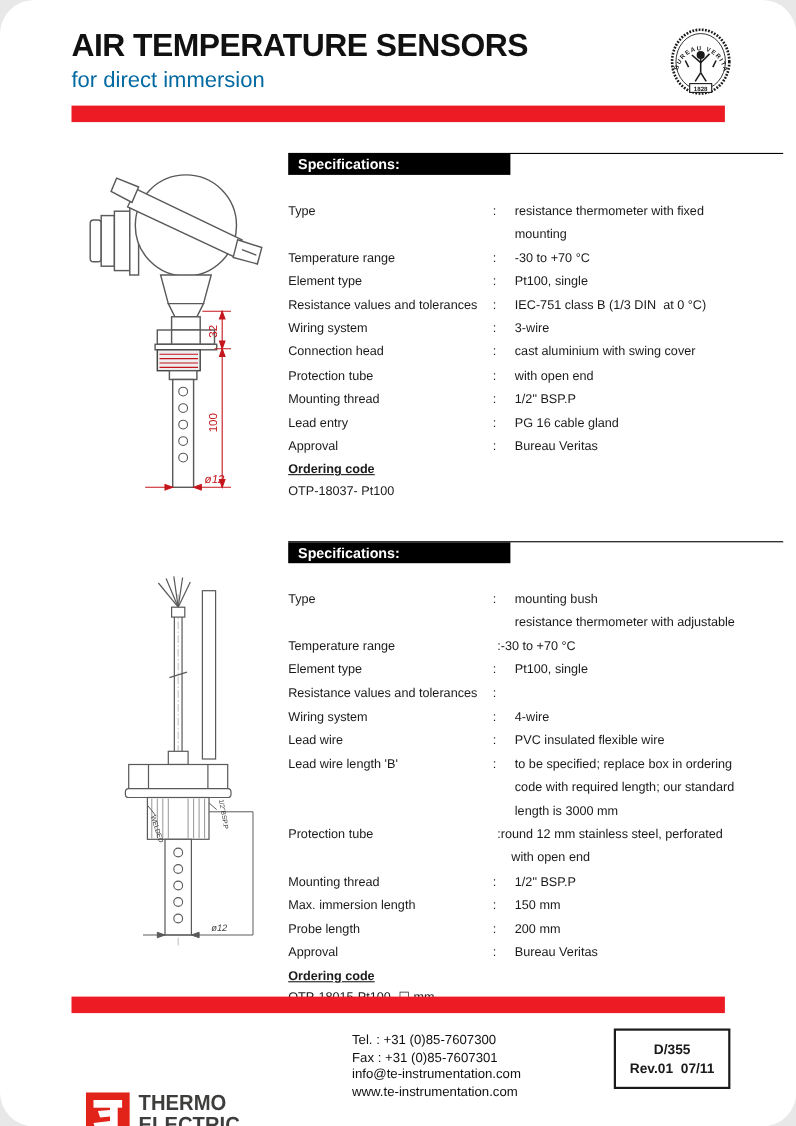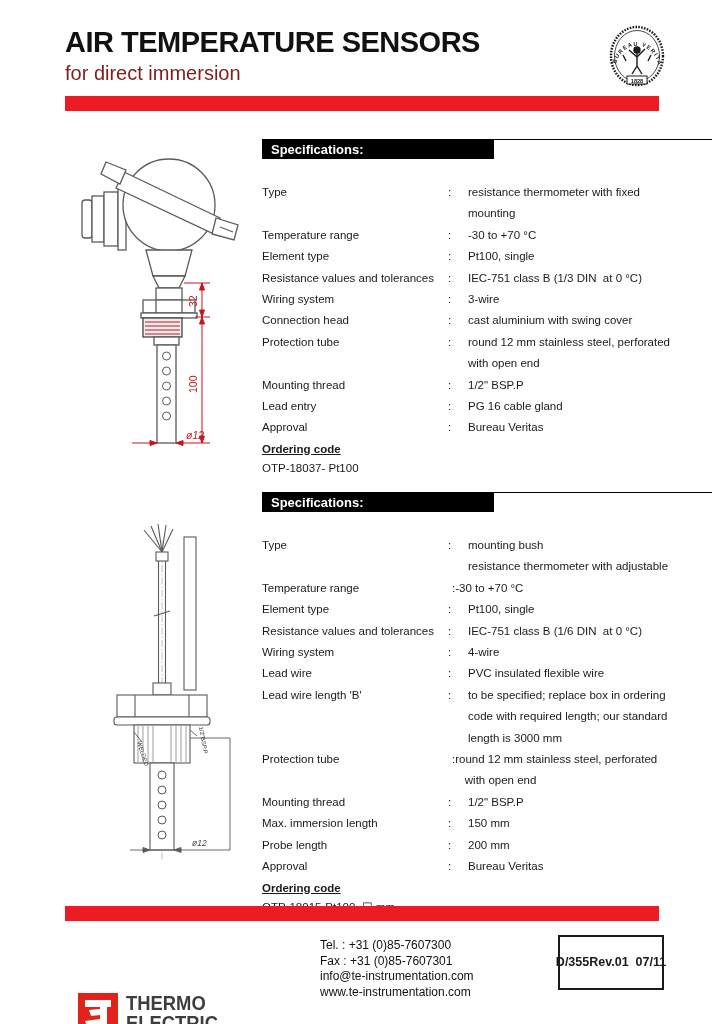--- a/index.html
+++ b/index.html
@@ -1,32 +1,32 @@
 <!DOCTYPE html>
 <html><head>
 <meta charset="utf-8">
 <style>
   html,body{margin:0;padding:0;background:#e8e8e8;}
   .page{position:relative;width:724px;height:1024px;background:#ffffff;margin:0 auto;
-        font-family:"Liberation Sans",sans-serif;color:#1a1a1a;overflow:hidden;}
+        font-family:"Liberation Sans",sans-serif;color:#1a1a1a;overflow:hidden;border-radius:31px;}
 
   
   .hdr{position:absolute;left:65px;top:26px;width:540px;}
   .hdr h1{margin:0;font-size:29px;font-weight:bold;letter-spacing:-0.5px;color:#111;}
-  .hdr .sub{font-size:20px;margin-top:3px;color:#7f1d1d;}
+  .hdr .sub{font-size:20px;margin-top:3px;color:#0369a1;}
   .seal{position:absolute;left:608px;top:24px;}
 
   .redbar{position:absolute;left:65px;width:594px;height:15px;background:#ED1C24;}
   .redbar.top{top:96px;} .redbar.bottom{top:906px;}
 
   
   .spec{position:absolute;left:262px;width:450px;}
   .spec.s1{top:139px;} .spec.s2{top:492px;}
   .specbar{position:relative;height:19px;border-top:1px solid #000;}
-  .specbar .blk{position:absolute;left:0;top:0;width:232px;height:19px;background:#000;color:#fff;
+  .specbar .blk{position:absolute;left:0;top:0;width:202px;height:19px;background:#000;color:#fff;
                 font-weight:bold;font-size:13px;line-height:19px;padding-left:9px;box-sizing:border-box;}
   .rows{margin-top:23px;}
   .row{display:flex;font-size:11.5px;line-height:21.4px;}
   .lab{width:186px;flex-shrink:0;}
   .col{width:20px;flex-shrink:0;}
   .val{white-space:pre;}
   .val.attached{margin-left:-16px;}
   .vline{display:block;}
   .ordlab{font-size:11.5px;font-weight:bold;text-decoration:underline;line-height:21.4px;}
   .ordcode{font-size:11.5px;line-height:17px;white-space:pre;}
@@ -37,21 +37,21 @@
   svg text{font-family:"Liberation Sans",sans-serif;}
 
   
   .flogo{position:absolute;left:78px;top:993px;}
   .flogo .toprow{display:flex;align-items:flex-start;}
   .brand{margin-left:8px;font-weight:bold;font-size:20px;line-height:20px;color:#3d3d3c;
          transform:scaleX(.92);transform-origin:left top;}
   .instr{margin-top:21px;font-size:9.5px;letter-spacing:4.6px;color:#b3b2b1;text-align:right;}
   .contact{position:absolute;left:320px;top:938px;font-size:12px;line-height:15.5px;color:#111;}
   .docbox{position:absolute;left:558px;top:935px;width:102px;height:51px;border:2px solid #1a1a1a;
-          display:flex;align-items:center;justify-content:center;
+          display:flex;flex-direction:column;align-items:center;justify-content:center;
           font-weight:bold;font-size:12.5px;line-height:17px;white-space:pre;}
 </style>
 </head>
 <body>
 
 <div class="page">
 
   <div class="hdr">
     <h1>AIR TEMPERATURE SENSORS</h1>
     <div class="sub">for direct immersion</div>
@@ -232,21 +232,21 @@
           <span class="val"><span class="vline">3-wire</span></span>
         </div>
       <div class="row">
           <span class="lab">Connection head</span>
           <span class="col">:</span>
           <span class="val"><span class="vline">cast aluminium with swing cover</span></span>
         </div>
       <div class="row">
           <span class="lab">Protection tube</span>
           <span class="col">:</span>
-          <span class="val"><span class="vline">round 12 mm stainless steel, perforated</span><span class="vline">with open end</span></span>
+          <span class="val"><span class="vline">with open end</span></span>
         </div>
       <div class="row">
           <span class="lab">Mounting thread</span>
           <span class="col">:</span>
           <span class="val"><span class="vline">1/2" BSP.P</span></span>
         </div>
       <div class="row">
           <span class="lab">Lead entry</span>
           <span class="col">:</span>
           <span class="val"><span class="vline">PG 16 cable gland</span></span>
@@ -277,21 +277,20 @@
           <span class="val attached"><span class="vline">:-30 to +70 °C</span></span>
         </div>
       <div class="row">
           <span class="lab">Element type</span>
           <span class="col">:</span>
           <span class="val"><span class="vline">Pt100, single</span></span>
         </div>
       <div class="row">
           <span class="lab">Resistance values and tolerances</span>
           <span class="col">:</span>
-          <span class="val"><span class="vline">IEC-751 class B (1/6 DIN  at 0 °C)</span></span>
         </div>
       <div class="row">
           <span class="lab">Wiring system</span>
           <span class="col">:</span>
           <span class="val"><span class="vline">4-wire</span></span>
         </div>
       <div class="row">
           <span class="lab">Lead wire</span>
           <span class="col">:</span>
           <span class="val"><span class="vline">PVC insulated flexible wire</span></span>

